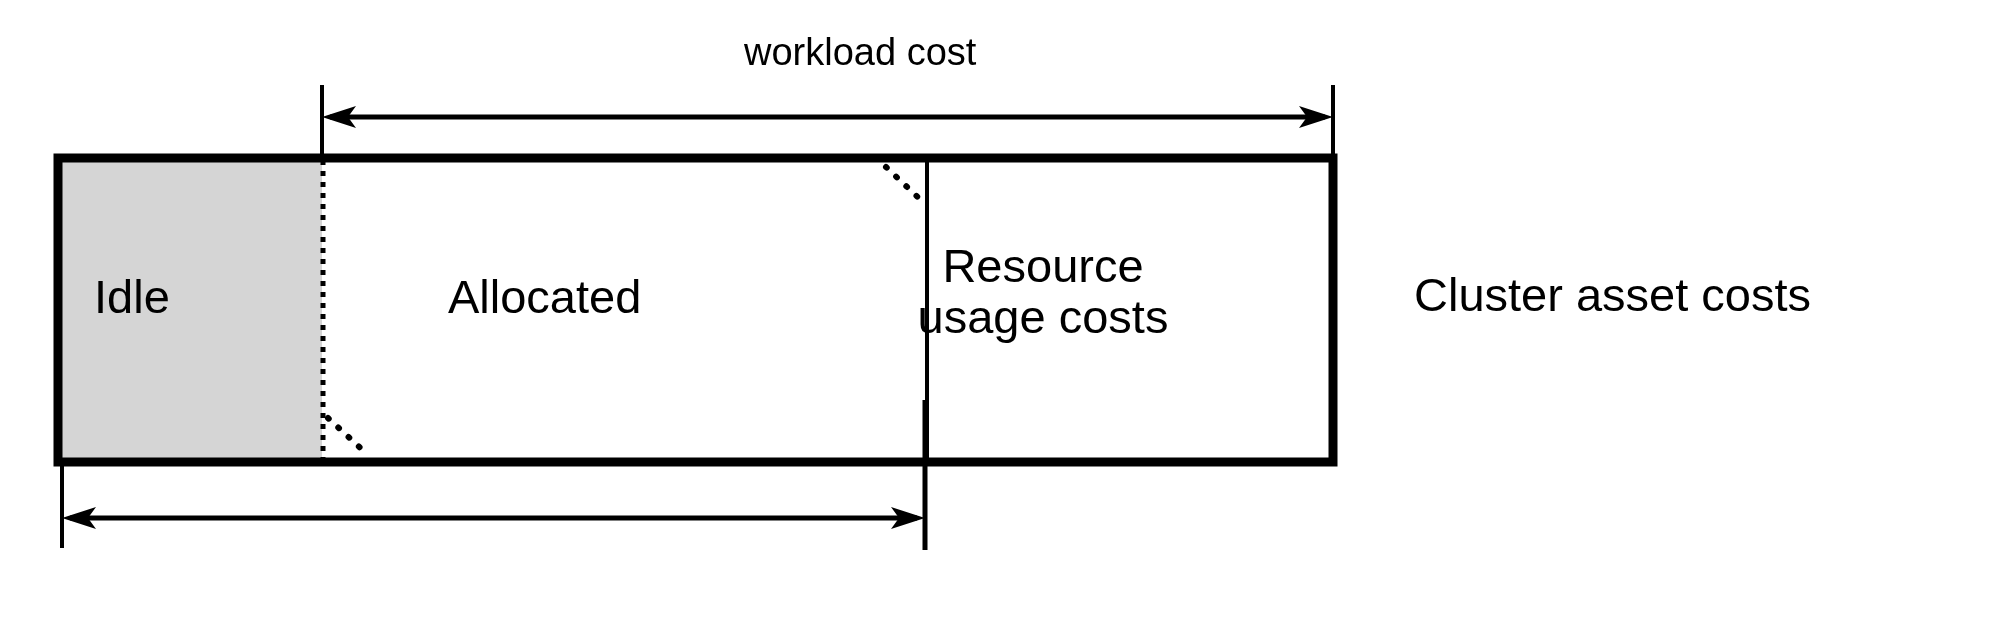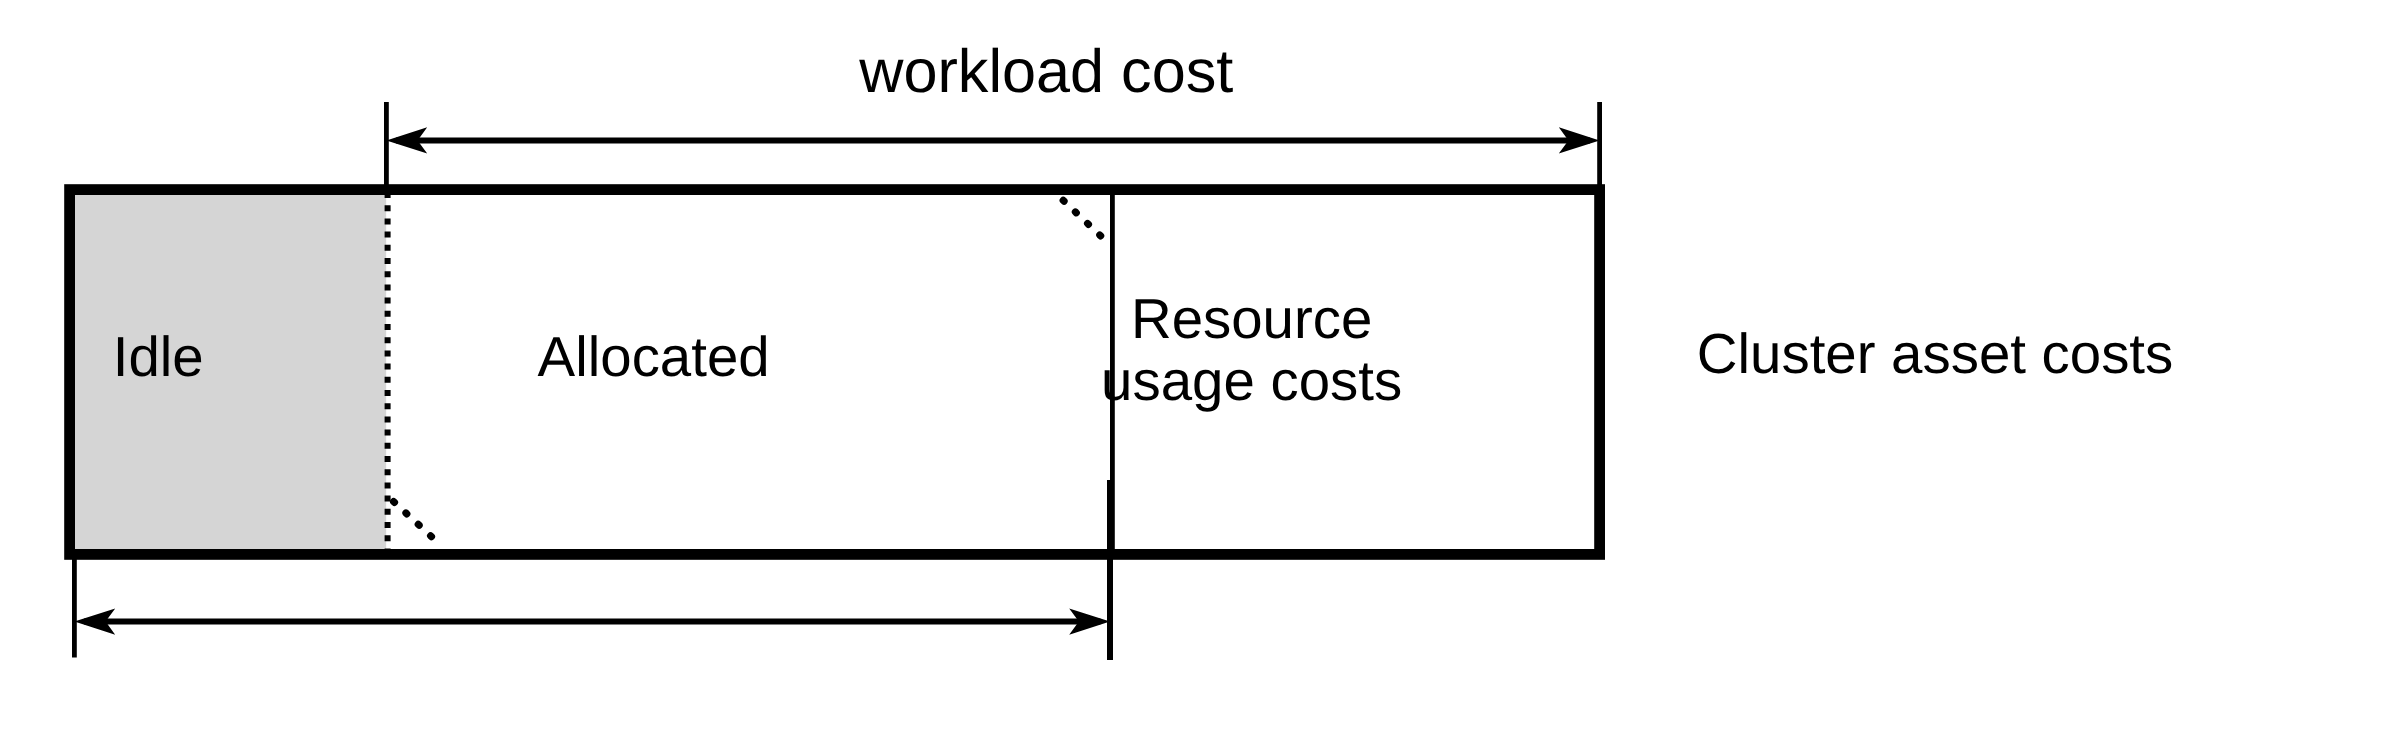--- a/index.html
+++ b/index.html
@@ -47,23 +47,23 @@
   #label-resource-usage {
     left: 1043px;
     top: 241px;
     width: 280px;
     margin-left: -140px;
     text-align: center;
     font-size: 47px;
   }
   #label-resource-usage .line2 { display: block; }
   #label-workload-cost {
-    left: 716px;
+    left: 744px;
     top: 32px;
-    font-size: 51px;
+    font-size: 38px;
   }
   #label-resource-allocation-costs {
     left: 123px;
     top: 545px;
     font-size: 47px;
   }
   #label-cluster-asset-costs {
     left: 1414px;
     top: 270px;
     font-size: 47px;

